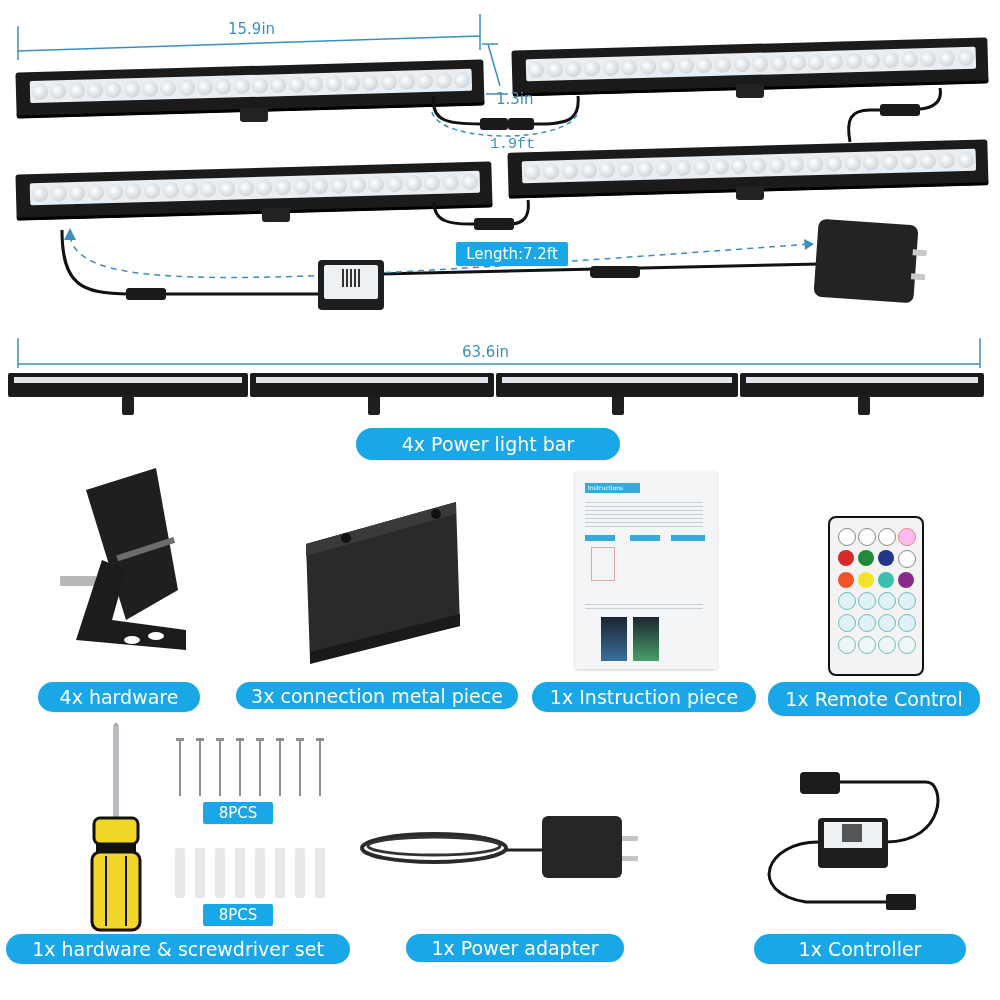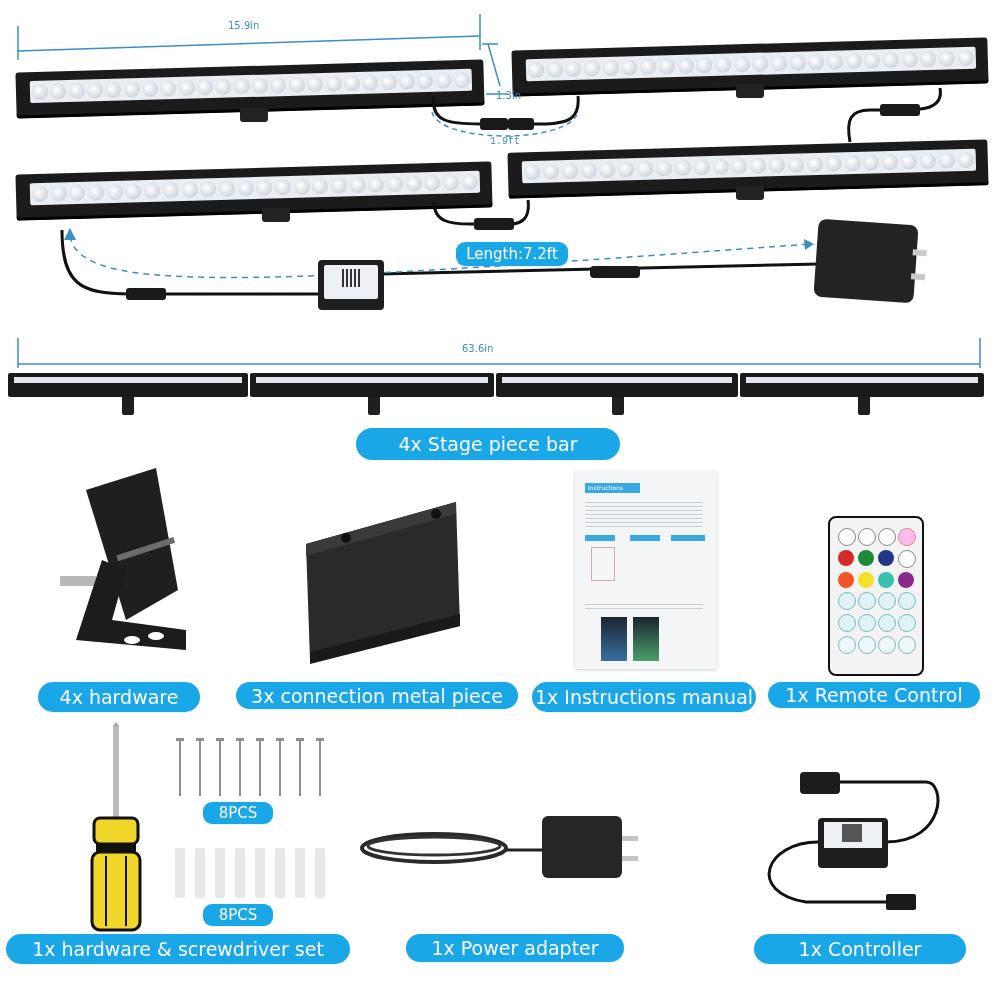--- a/index.html
+++ b/index.html
@@ -1,20 +1,20 @@
 <!DOCTYPE html>
 <html><head>
 <meta charset="utf-8">
 <style>
   html, body { margin:0; padding:0; background:#ffffff; }
   body { width:1000px; height:1000px; position:relative; overflow:hidden; font-family:"DejaVu Sans", sans-serif; }
   .abs { position:absolute; }
   .pill { position:absolute; background:#1aa7e8; color:#fff; border-radius:16px; display:flex; align-items:center; justify-content:center; font-family:"DejaVu Sans", sans-serif; font-size:19px; white-space:nowrap; box-shadow:0 1px 0 rgba(0,0,0,0.05); }
-  .pill.small { font-size:15px; border-radius:9px; }
-  .dim-text { position:absolute; color:#3b8fbf; font-size:10px; font-family:"DejaVu Sans", sans-serif; }
+  .pill.small { font-size:15px; border-radius:2px; }
+  .dim-text { position:absolute; color:#3b8fbf; font-size:15px; font-family:"DejaVu Sans", sans-serif; }
   .bar { position:absolute; background:#1b1b1b; border-radius:3px; box-shadow: inset 0 -3px 0 #000; }
   .bar .lens { position:absolute; left:14px; right:12px; top:9px; height:22px; background:#e9eef2; border-radius:2px; display:flex; justify-content:space-between; padding:0 2px; box-sizing:border-box; }
   .bar .led { width:16px; height:16px; margin-top:3px; border-radius:50%; background:radial-gradient(circle at 40% 40%, #ffffff, #cfd6dc 70%, #b8c0c7); }
   .foot { position:absolute; width:28px; height:14px; background:#222; border-radius:0 0 3px 3px; }
   .longbar { position:absolute; background:#1b1b1b; height:24px; border-radius:2px; }
   .longbar .strip { position:absolute; left:6px; right:6px; top:4px; height:6px; background:#dfe5ea; }
   .clip { position:absolute; width:12px; height:18px; background:#1f1f1f; border-radius:0 0 2px 2px; }
   svg { display:block; }
 </style>
 </head>
@@ -217,21 +217,21 @@
     </div>
   <div class="longbar" style="left:740px;top:373px;width:244px;">
       <div class="strip"></div>
     </div>
   <div class="clip" style="left:122px;top:397px;"></div>
   <div class="clip" style="left:368px;top:397px;"></div>
   <div class="clip" style="left:612px;top:397px;"></div>
   <div class="clip" style="left:858px;top:397px;"></div>
 
   <div class="pill" style="left:356px;top:428px;width:264px;height:32px;">
-    <span>4x Stage piece bar</span>
+    <span>4x Power light bar</span>
   </div>
 </div>
 
 <div>
 
   <svg class="abs" style="left:56px;top:460px" width="140" height="200">
     <polygon points="30,30 100,8 122,130 70,160" fill="#1f1f1f"></polygon>
     <rect x="60" y="86" width="60" height="6" fill="#6c6c6c" transform="rotate(-18 90 90)"></rect>
     <rect x="4" y="116" width="36" height="10" fill="#b8b8b8"></rect>
     <path d="M20 180 L 46 100 L 70 110 L 56 160 L 130 170 L 130 190 Z" fill="#1c1c1c"></path>
@@ -288,23 +288,23 @@
     </div>
   </div>
 
   <div class="pill" style="left:38px;top:682px;width:162px;height:30px;">
       <span>4x hardware</span>
     </div>
   <div class="pill" style="left:236px;top:682px;width:282px;height:27px;">
       <span>3x connection metal piece</span>
     </div>
   <div class="pill" style="left:532px;top:682px;width:224px;height:30px;">
-      <span>1x Instructions manual</span>
-    </div>
-  <div class="pill" style="left:768px;top:682px;width:212px;height:26px;">
+      <span>1x Instruction piece</span>
+    </div>
+  <div class="pill" style="left:768px;top:682px;width:212px;height:34px;">
       <span>1x Remote Control</span>
     </div>
 </div>
 
 <div>
 
   <svg class="abs" style="left:86px;top:722px" width="60" height="212">
     <rect x="27" y="4" width="6" height="96" fill="#b9bcc0"></rect>
     <polygon points="27,4 33,4 30,0" fill="#9aa"></polygon>
     <rect x="8" y="96" width="44" height="26" rx="6" fill="#f1d62a" stroke="#111" stroke-width="3"></rect>

